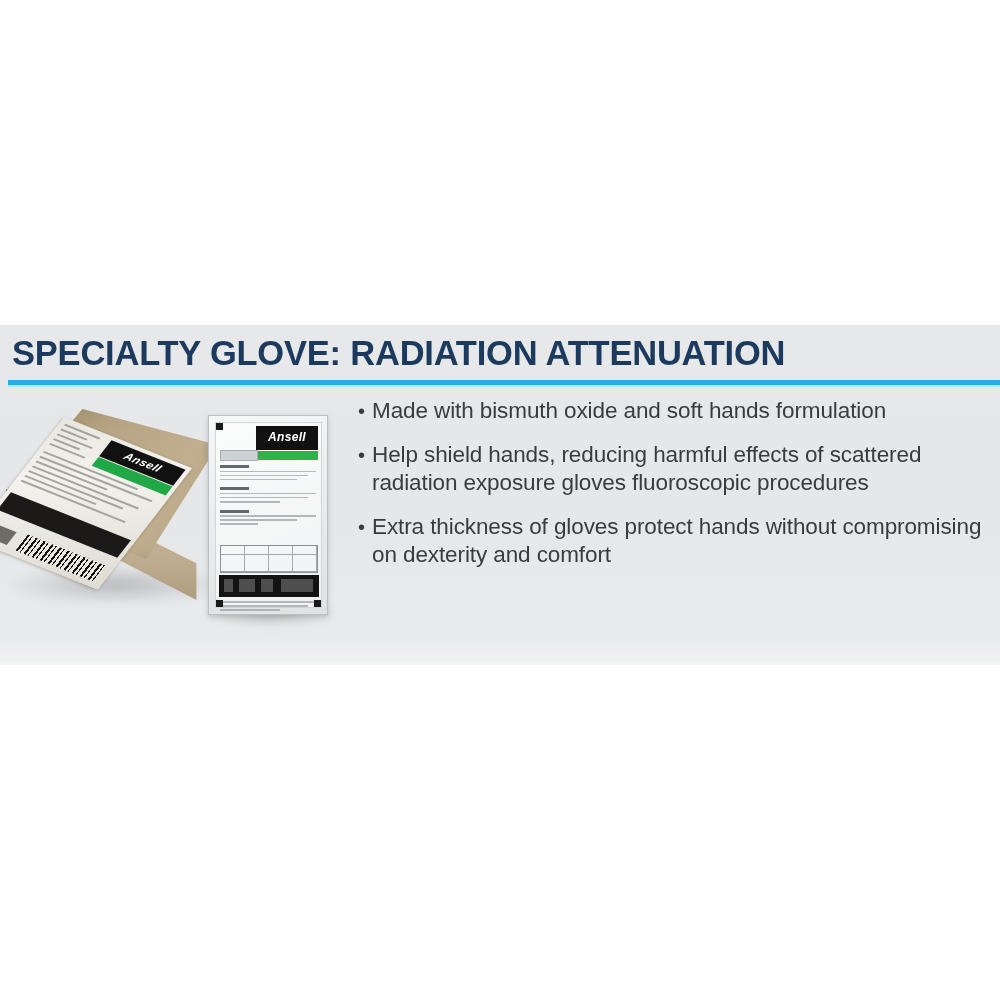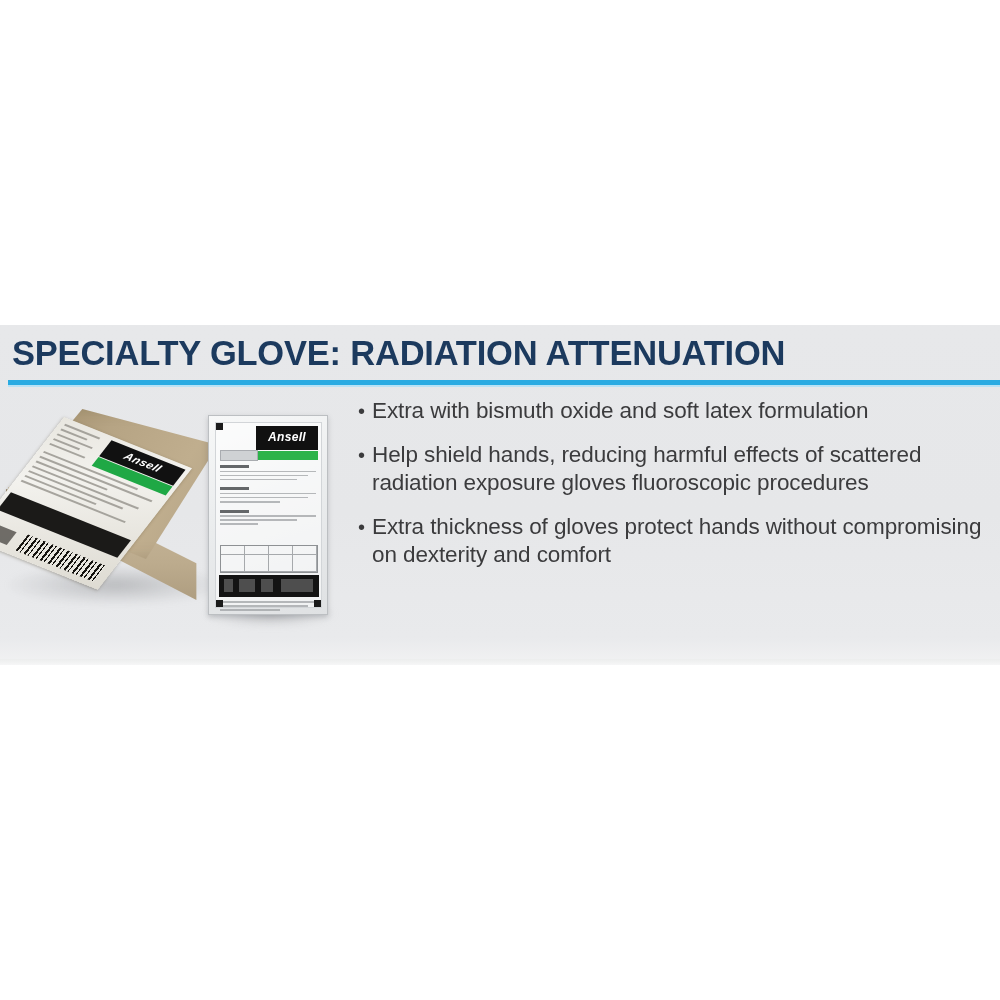--- a/index.html
+++ b/index.html
@@ -389,21 +389,21 @@
   <div id="title-block">
     <div id="page-title">SPECIALTY GLOVE: RADIATION ATTENUATION</div>
     <div id="title-rule"></div>
     <div id="title-rule-soft"></div>
   </div>
 
   <div id="bullets">
 
     <div class="bullet-row">
       <span class="bullet-dot">•</span>
-      <span class="bullet-text">Extra with bismuth oxide and soft latex formulation</span>
+      <span class="bullet-text">Made with bismuth oxide and soft hands formulation</span>
     </div>
 
     <div class="bullet-row">
       <span class="bullet-dot">•</span>
       <span class="bullet-text">Help shield hands, reducing harmful effects of scattered radiation exposure gloves fluoroscopic procedures</span>
     </div>
 
     <div class="bullet-row">
       <span class="bullet-dot">•</span>
       <span class="bullet-text">Extra thickness of gloves protect hands without compromising on dexterity and comfort</span>

